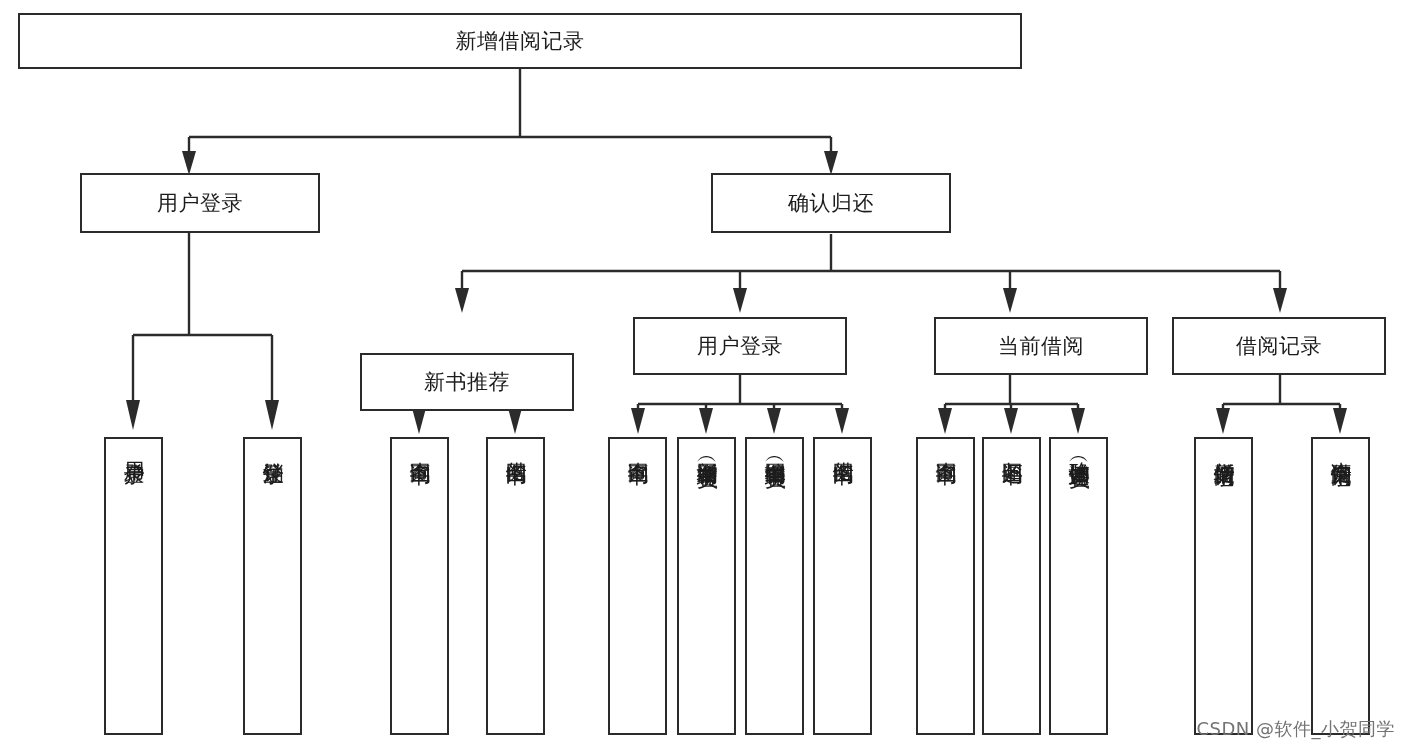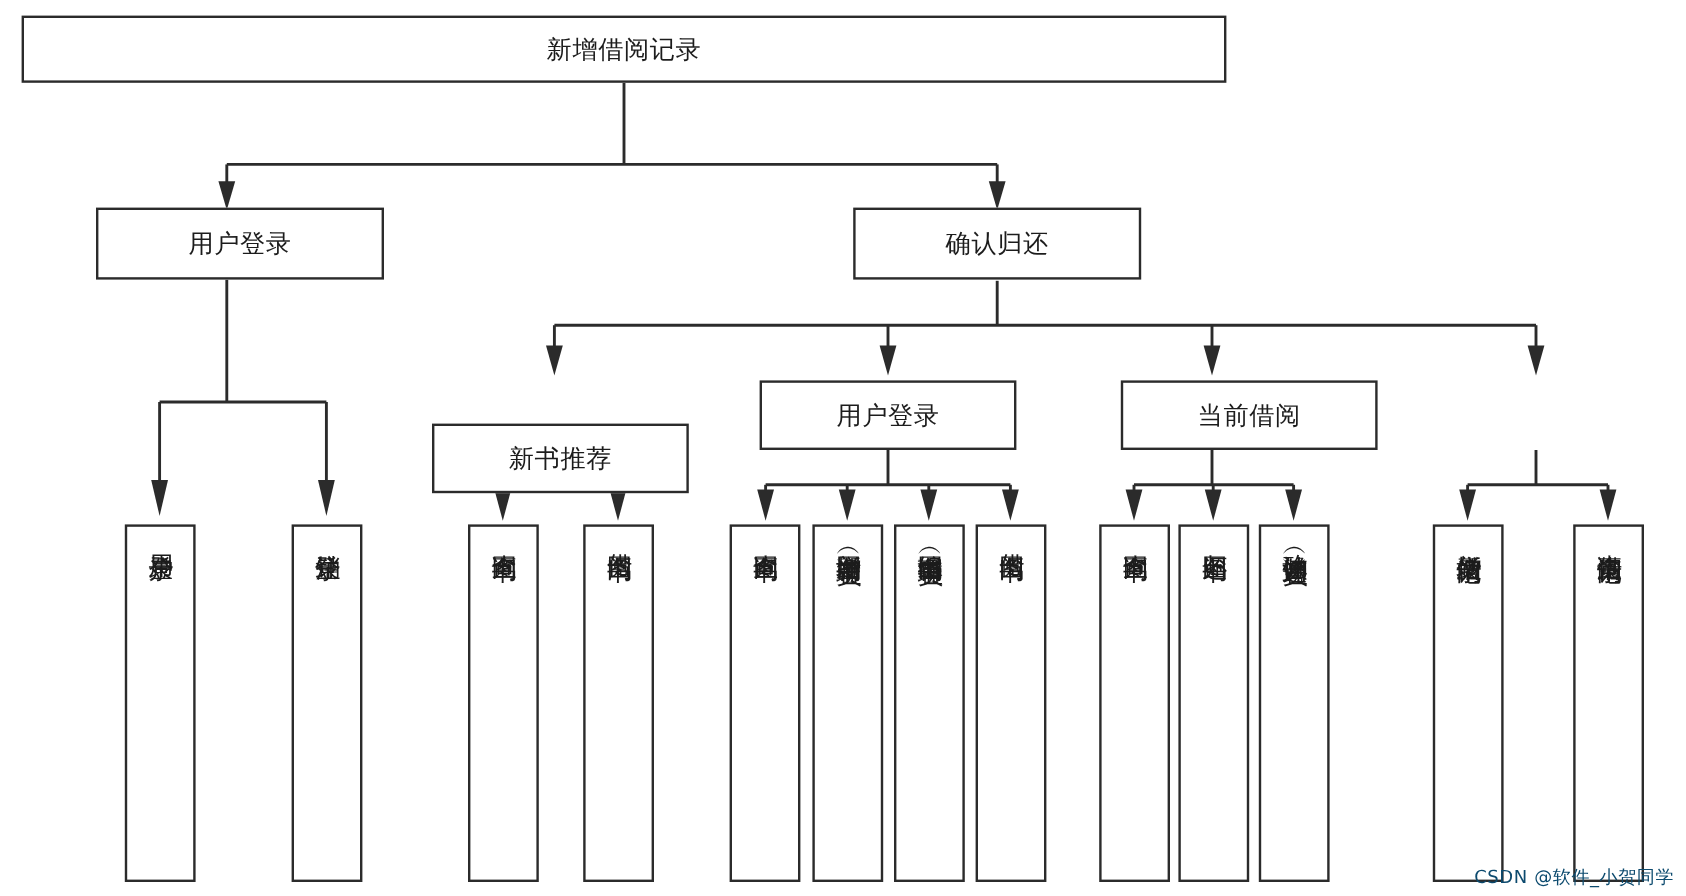--- a/index.html
+++ b/index.html
@@ -70,22 +70,22 @@
     letter-spacing: 1px;
     white-space: nowrap;
     height: auto;
     max-height: 284px;
   }
   
   #watermark {
     position: absolute;
     right: 10px;
     bottom: 6px;
-    font-size: 15px;
-    color: #0c4a6e;
+    font-size: 18px;
+    color: #737373;
     letter-spacing: 0.5px;
     z-index: 5;
     white-space: nowrap;
     font-family: "DejaVu Sans", "Liberation Sans", sans-serif;
   }
 </style>
 </head>
 <body>
 
 <div id="canvas">
@@ -168,20 +168,23 @@
 
   <div class="node" style="left:360px; top:317px; width:214px; height:58px;margin-top:36px;">
     <span class="label">新书推荐</span>
   </div>
   <div class="node" style="left:633px; top:317px; width:214px; height:58px;">
     <span class="label">用户登录</span>
   </div>
   <div class="node" style="left:934px; top:317px; width:214px; height:58px;">
     <span class="label">当前借阅</span>
   </div>
+  <div class="node" style="left:1172px; top:317px; width:214px; height:58px;">
+    <span class="label">借阅记录</span>
+  </div>
 
   <div class="node vertical" style="left:104px; top:437px; width:59px; height:298px;">
     <span class="label">用户登录</span>
   </div>
   <div class="node vertical" style="left:243px; top:437px; width:59px; height:298px;">
     <span class="label">注销登录</span>
   </div>
 
   <div class="node vertical" style="left:390px; top:437px; width:59px; height:298px;">
     <span class="label">查询图书</span>

